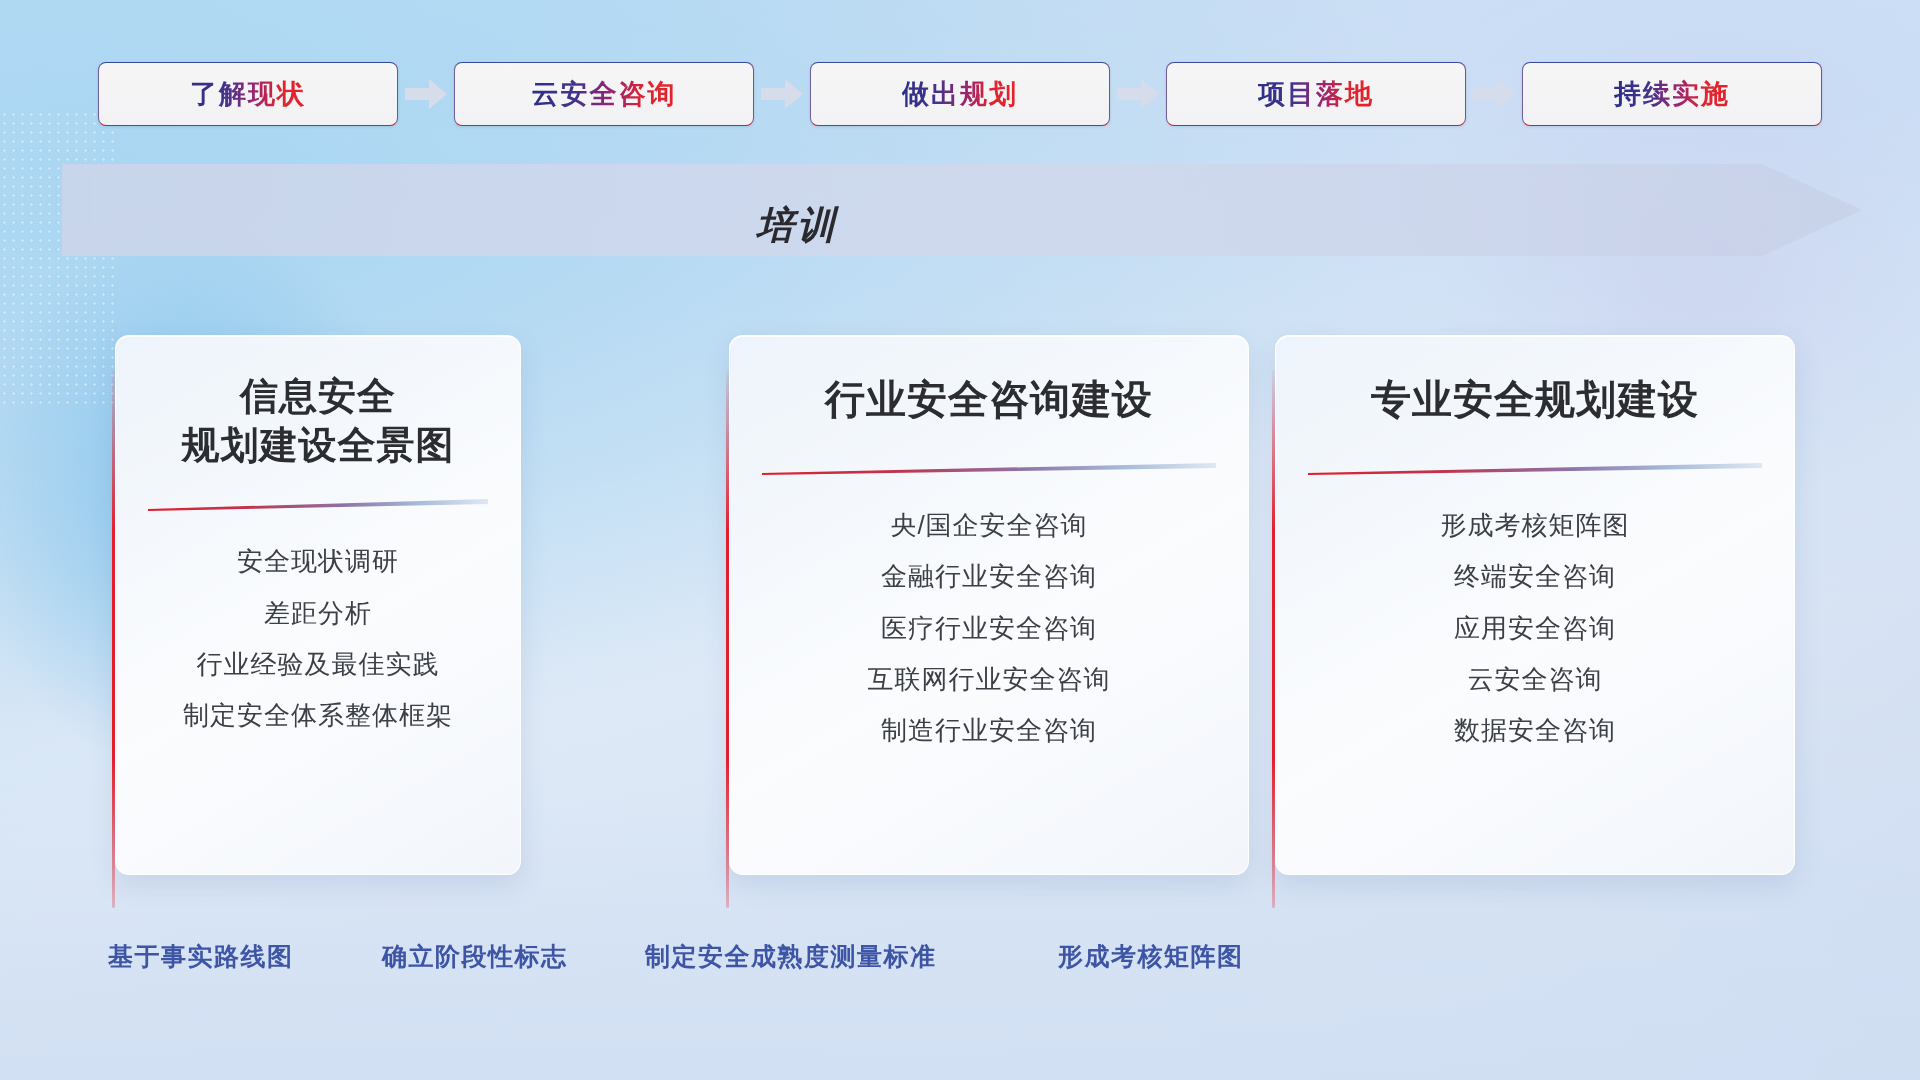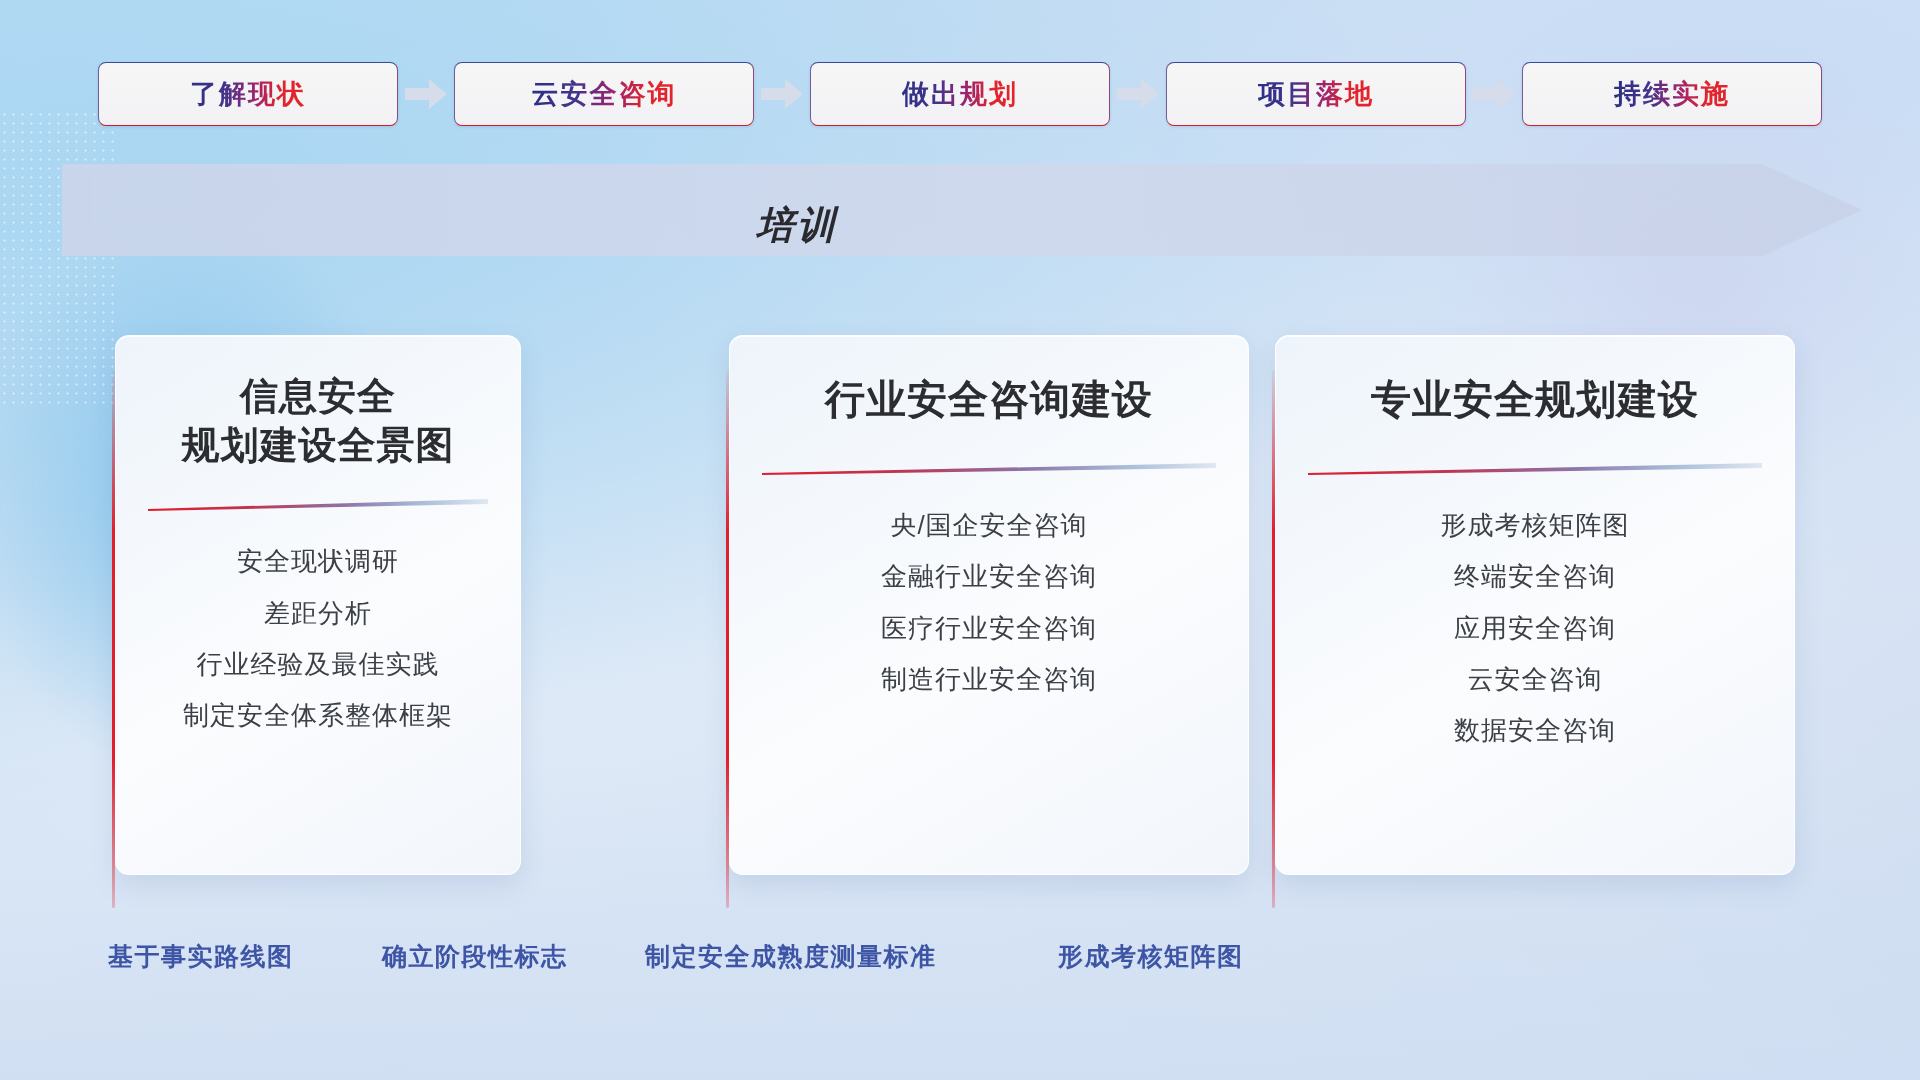--- a/index.html
+++ b/index.html
@@ -249,20 +249,21 @@
               <stop offset="100%" stop-color="#dfe8f2"></stop>
             </linearGradient>
           </defs>
           <path d="M0 12 L360 2 L360 7 L0 14 Z" fill="url(#divGrad2)"></path>
         </svg>
       </div>
       <ul class="card-list">
         <li>央/国企安全咨询</li>
         <li>金融行业安全咨询</li>
         <li>医疗行业安全咨询</li>
+        <li>互联网行业安全咨询</li>
         <li>制造行业安全咨询</li>
       </ul>
     </div>
   </div>
 
   <div class="card card-3">
     <div class="card-inner">
       <div class="card-title">专业安全规划建设</div>
       <div class="divider">
         <svg viewBox="0 0 360 14" preserveAspectRatio="none" aria-hidden="true">

